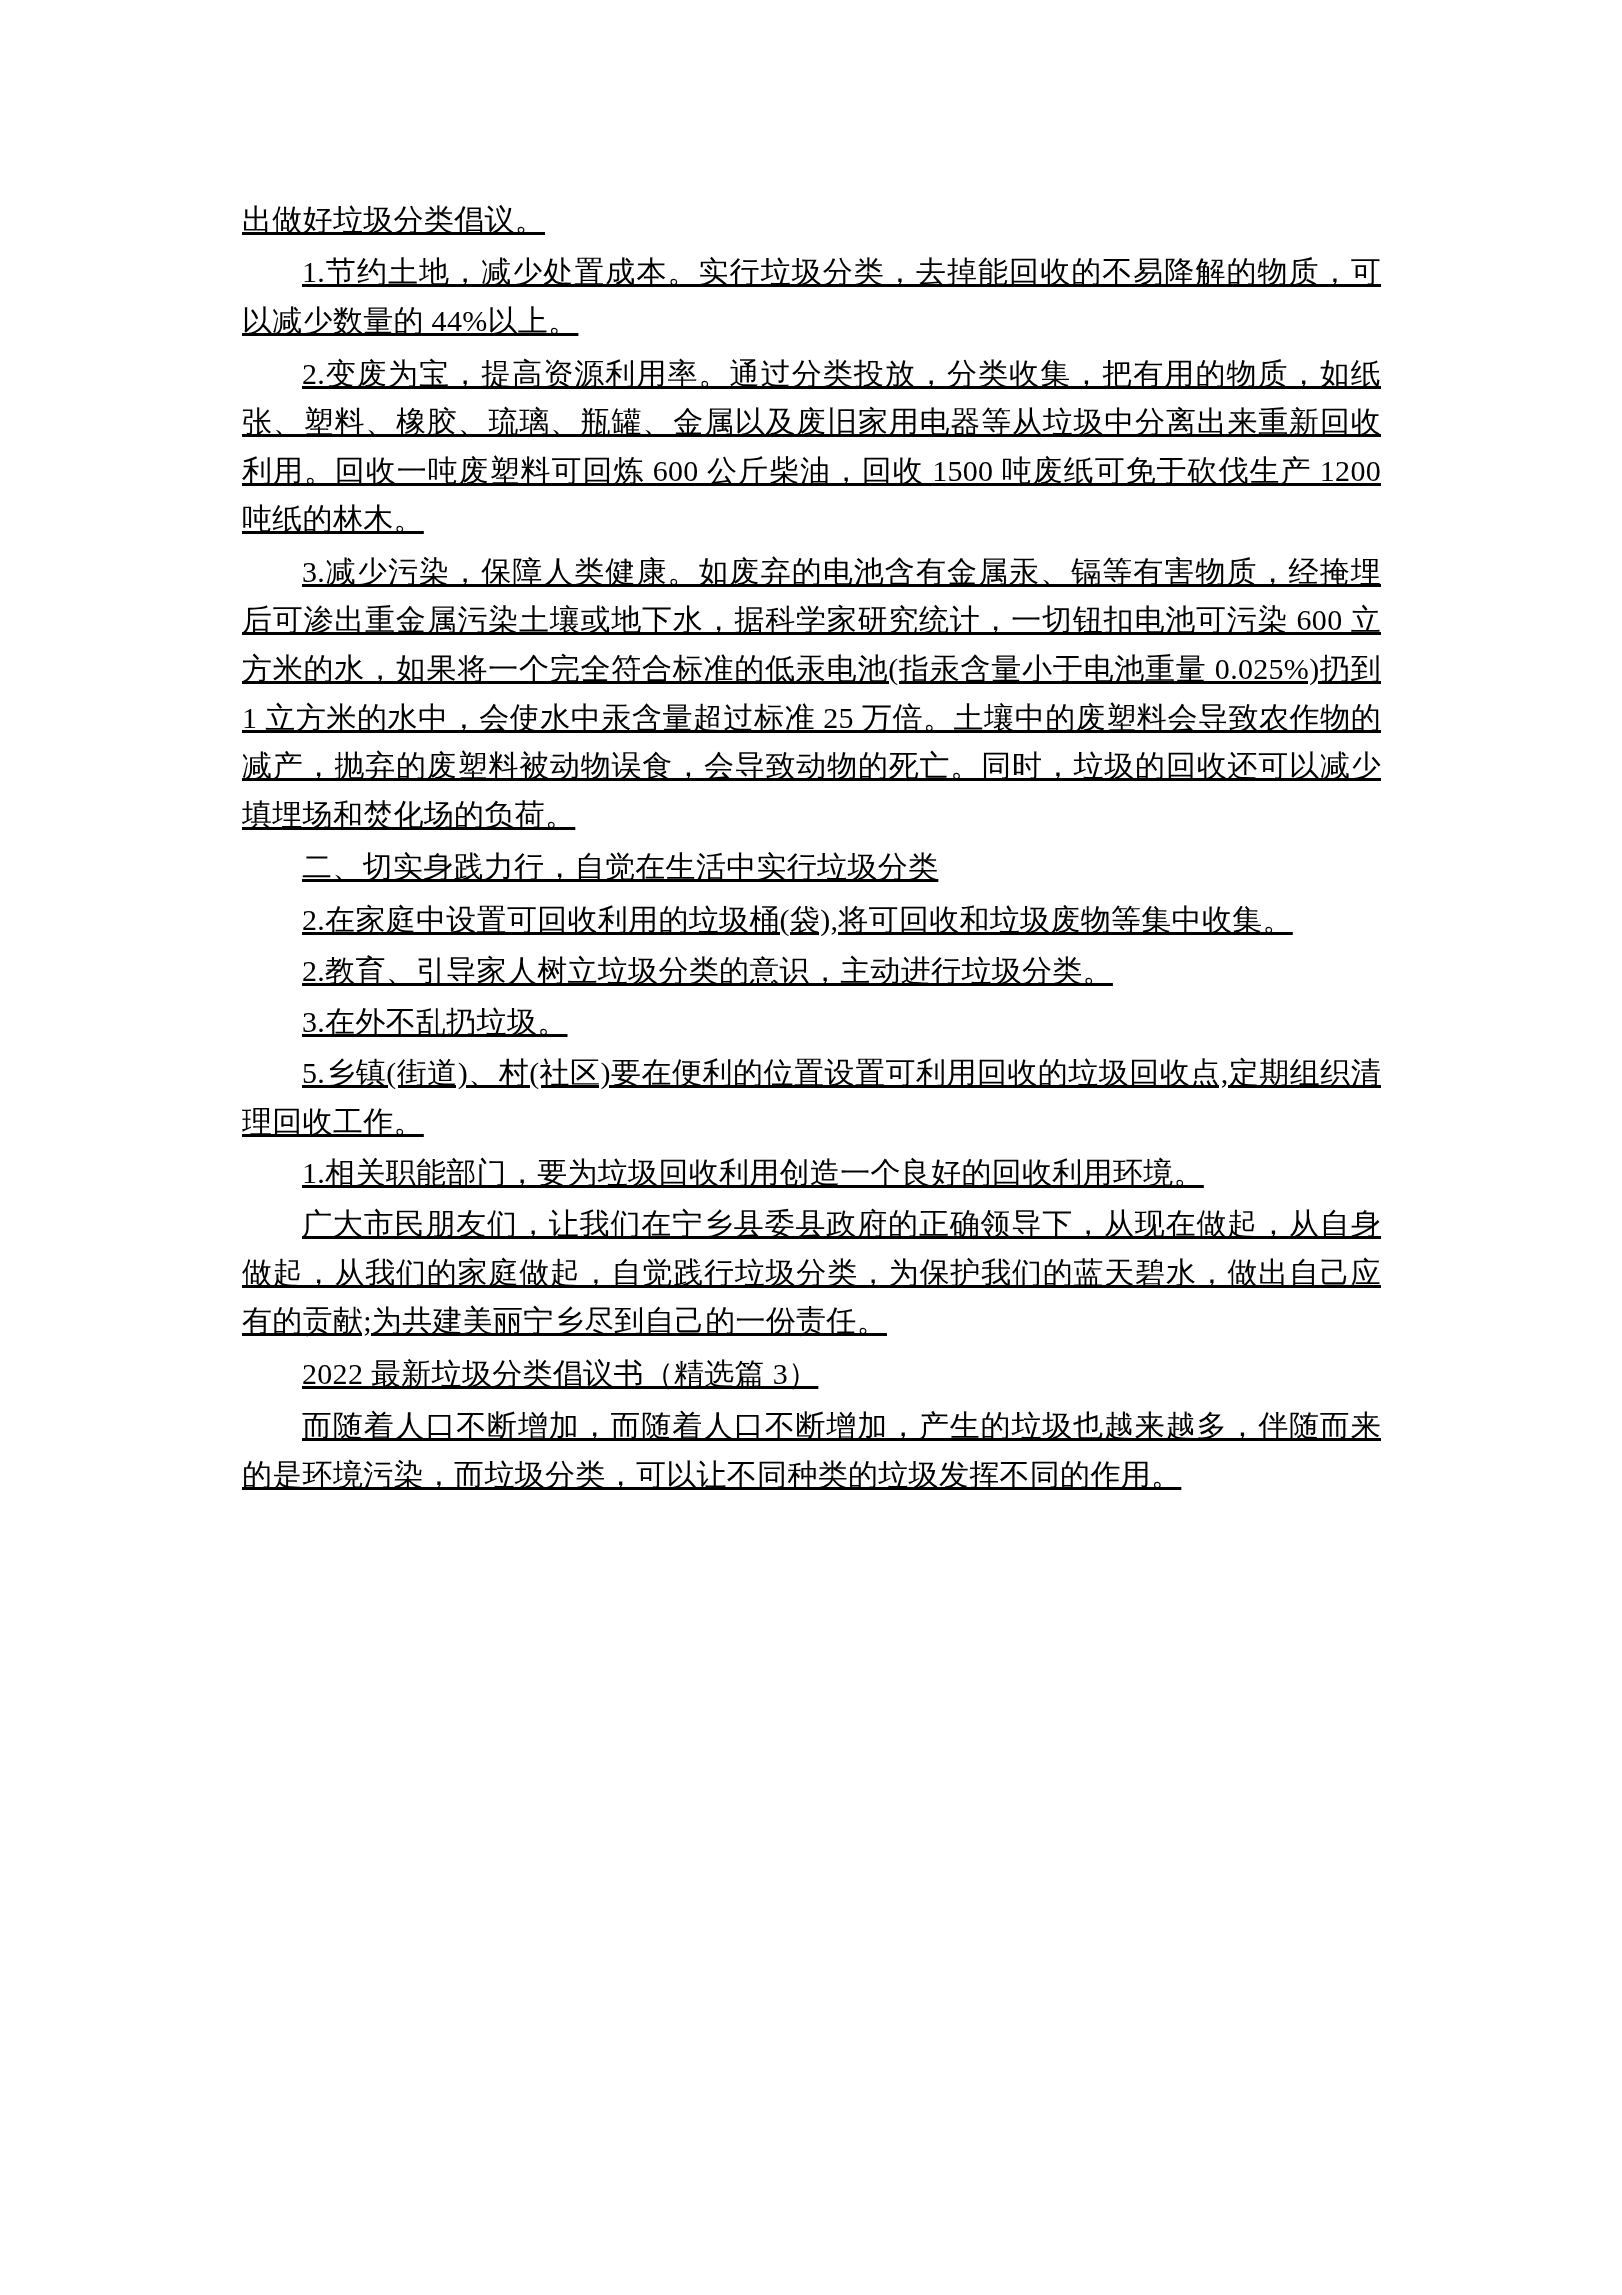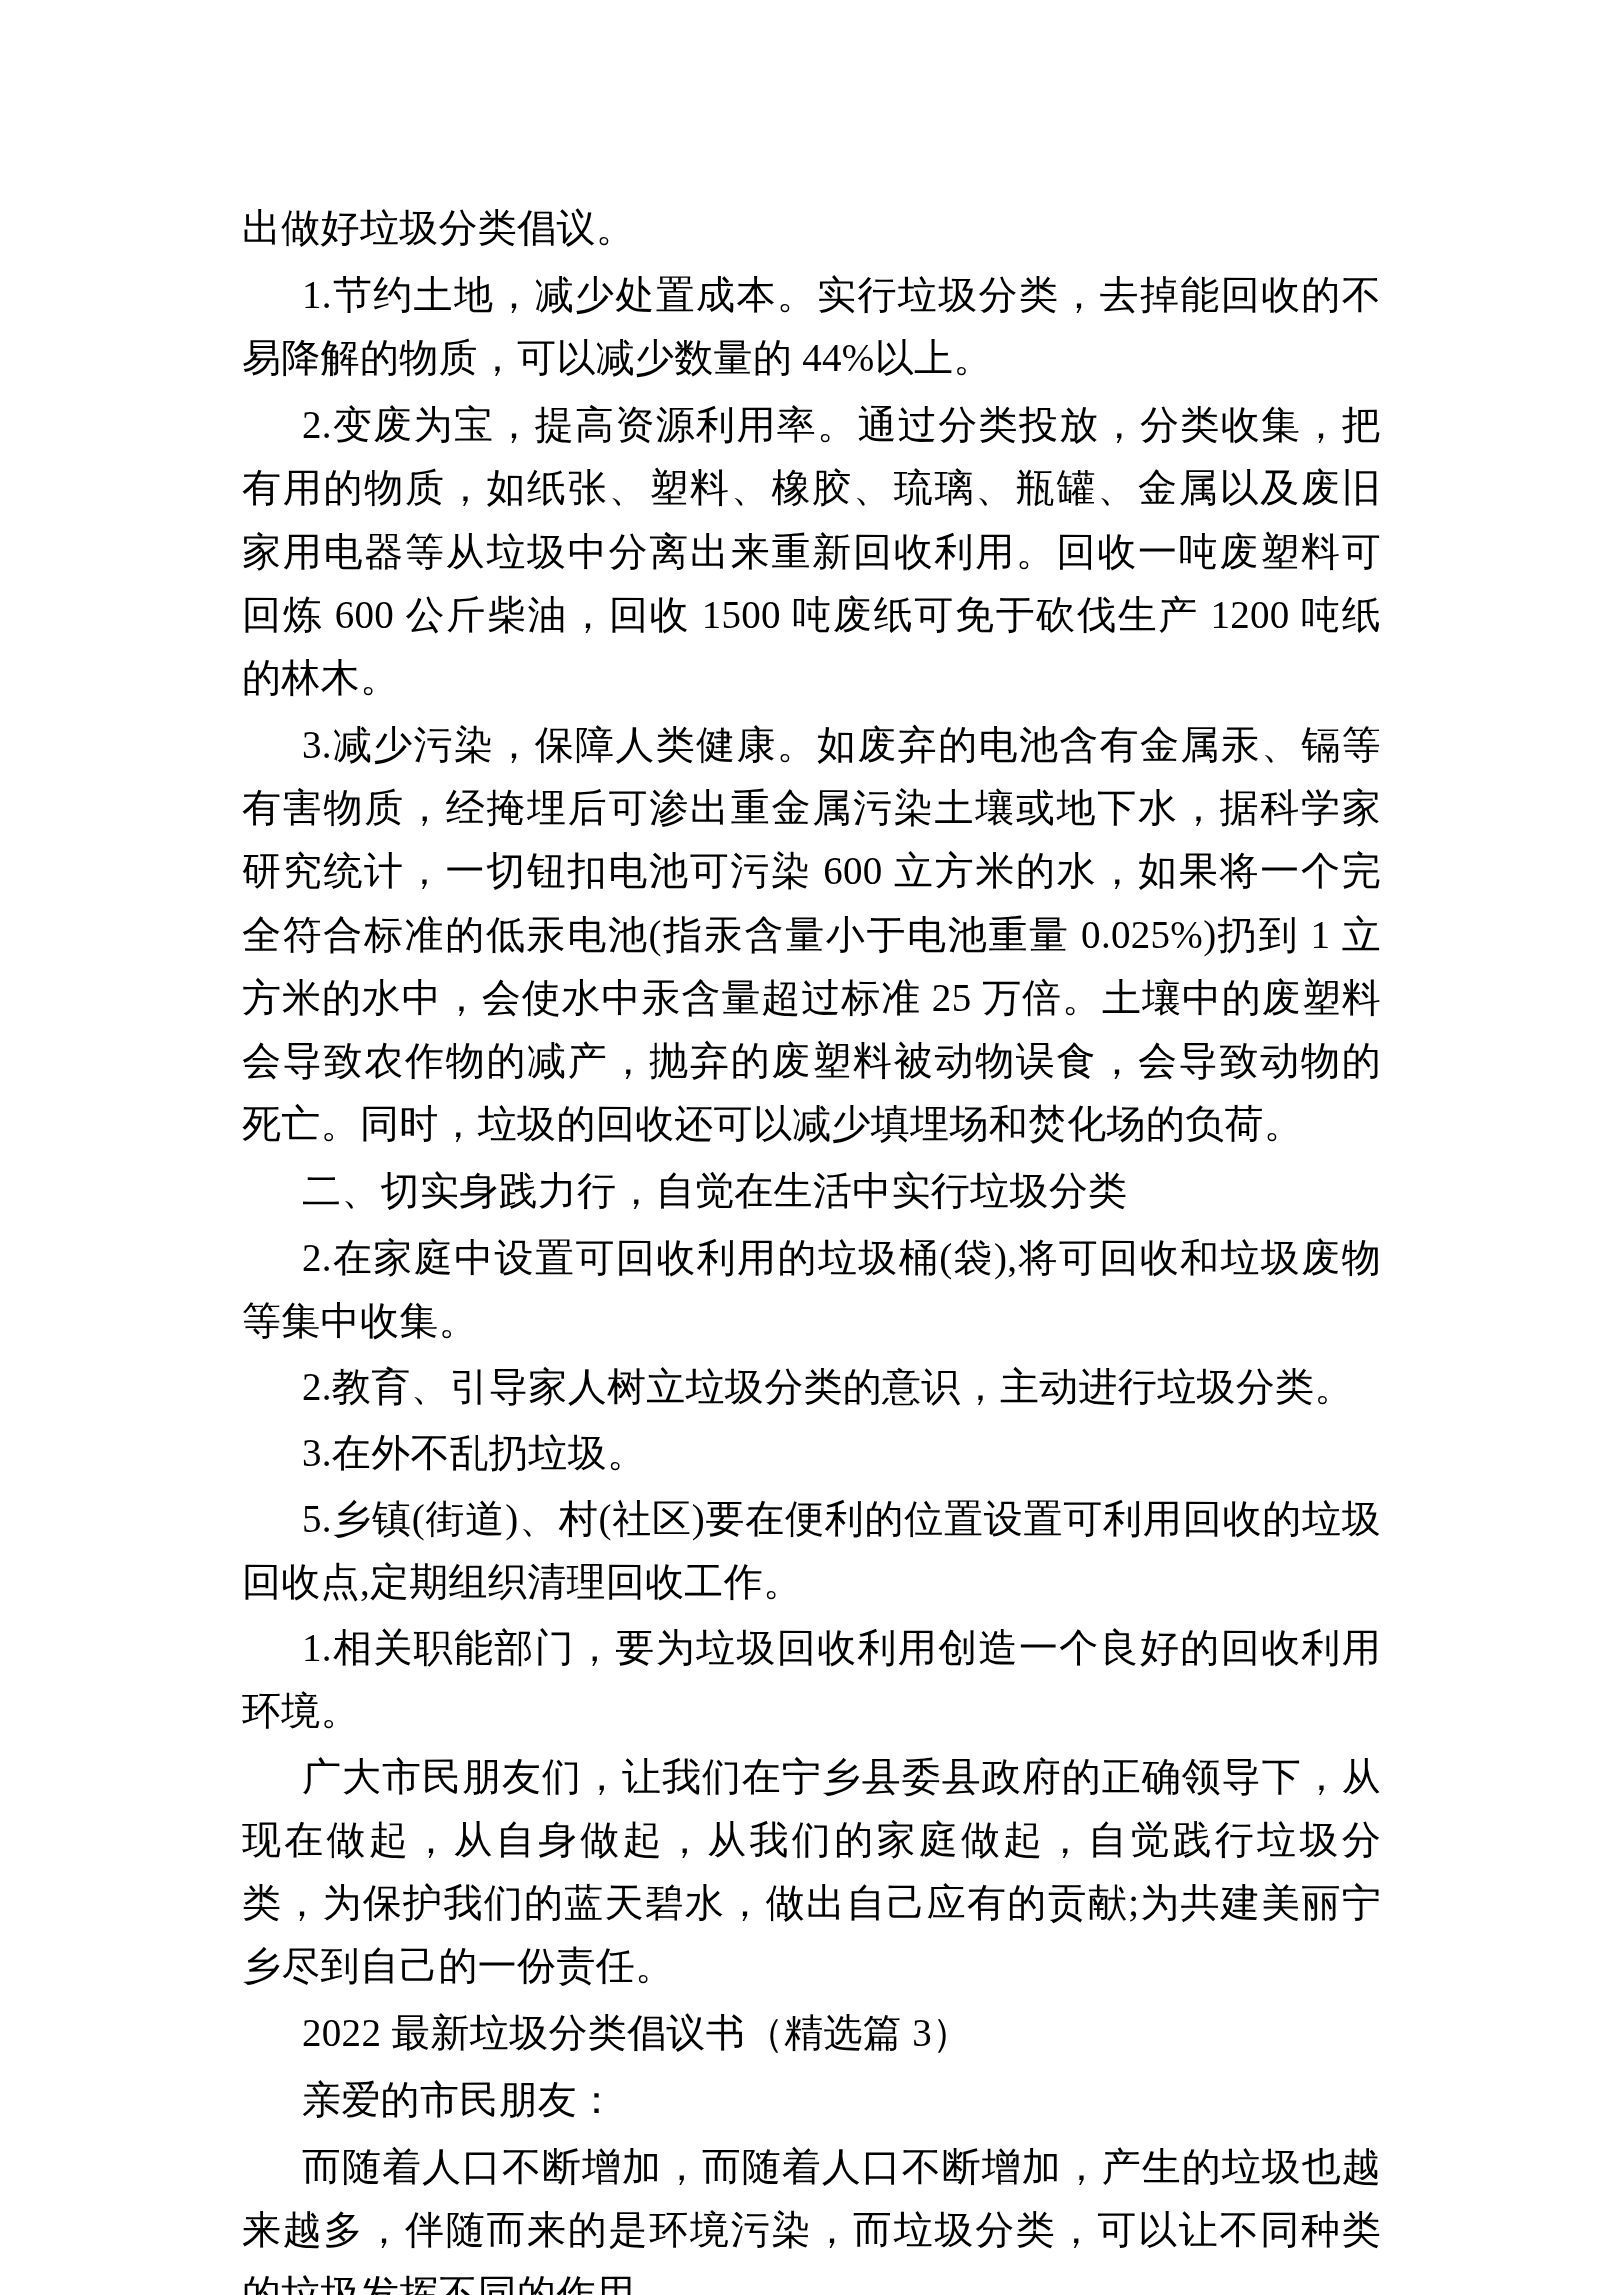--- a/index.html
+++ b/index.html
@@ -20,25 +20,26 @@
     height: 2295px;
     box-sizing: border-box;
     padding: 196px 242px 0 242px;
     background: #ffffff;
   }
   .doc-body {
     width: 1139px;
   }
   p {
     margin: 0 0 3.9px 0;
-    font-size: 39px;
+    font-size: 30px;
     line-height: 1.62;
     text-align: justify;
     text-justify: inter-ideograph;
     letter-spacing: 0.3px;
+    text-decoration: underline;
   }
   p.indent {
     text-indent: 60px;
   }
   p.list-item {
     text-indent: 60px;
     margin-bottom: 2.6px;
   }
   p.section-title {
     text-indent: 60px;
@@ -70,19 +71,18 @@
 
 
     <p class="list-item">5.乡镇(街道)、村(社区)要在便利的位置设置可利用回收的垃圾回收点,定期组织清理回收工作。</p>
 
     <p class="list-item">1.相关职能部门，要为垃圾回收利用创造一个良好的回收利用环境。</p>
 
     <p class="indent">广大市民朋友们，让我们在宁乡县委县政府的正确领导下，从现在做起，从自身做起，从我们的家庭做起，自觉践行垃圾分类，为保护我们的蓝天碧水，做出自己应有的贡献;为共建美丽宁乡尽到自己的一份责任。</p>
 
     <p class="indent">2022 最新垃圾分类倡议书（精选篇 3）</p>
 
-    <p class="indent">亲爱的市民朋友：</p>
 
     <p class="indent">而随着人口不断增加，而随着人口不断增加，产生的垃圾也越来越多，伴随而来的是环境污染，而垃圾分类，可以让不同种类的垃圾发挥不同的作用。</p>
 
   </div>
 </div>
 
 
 </body></html>

